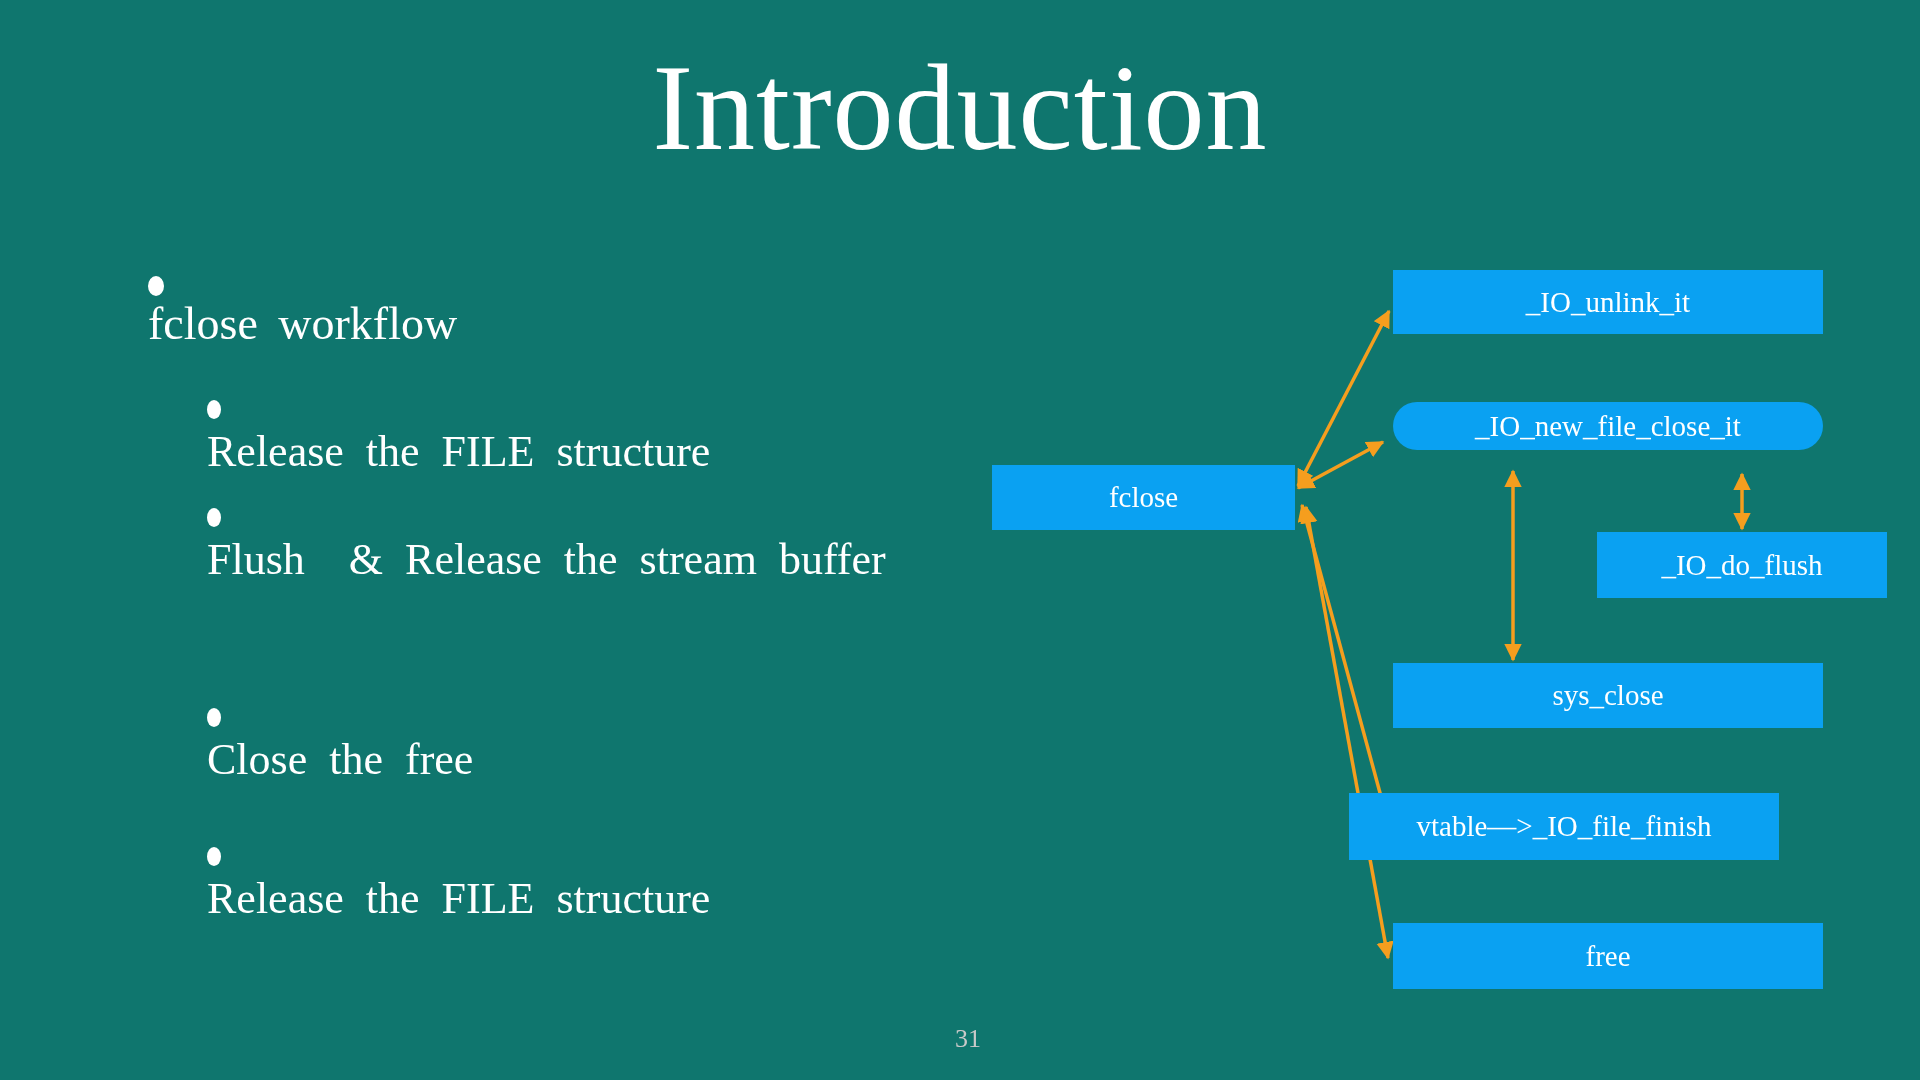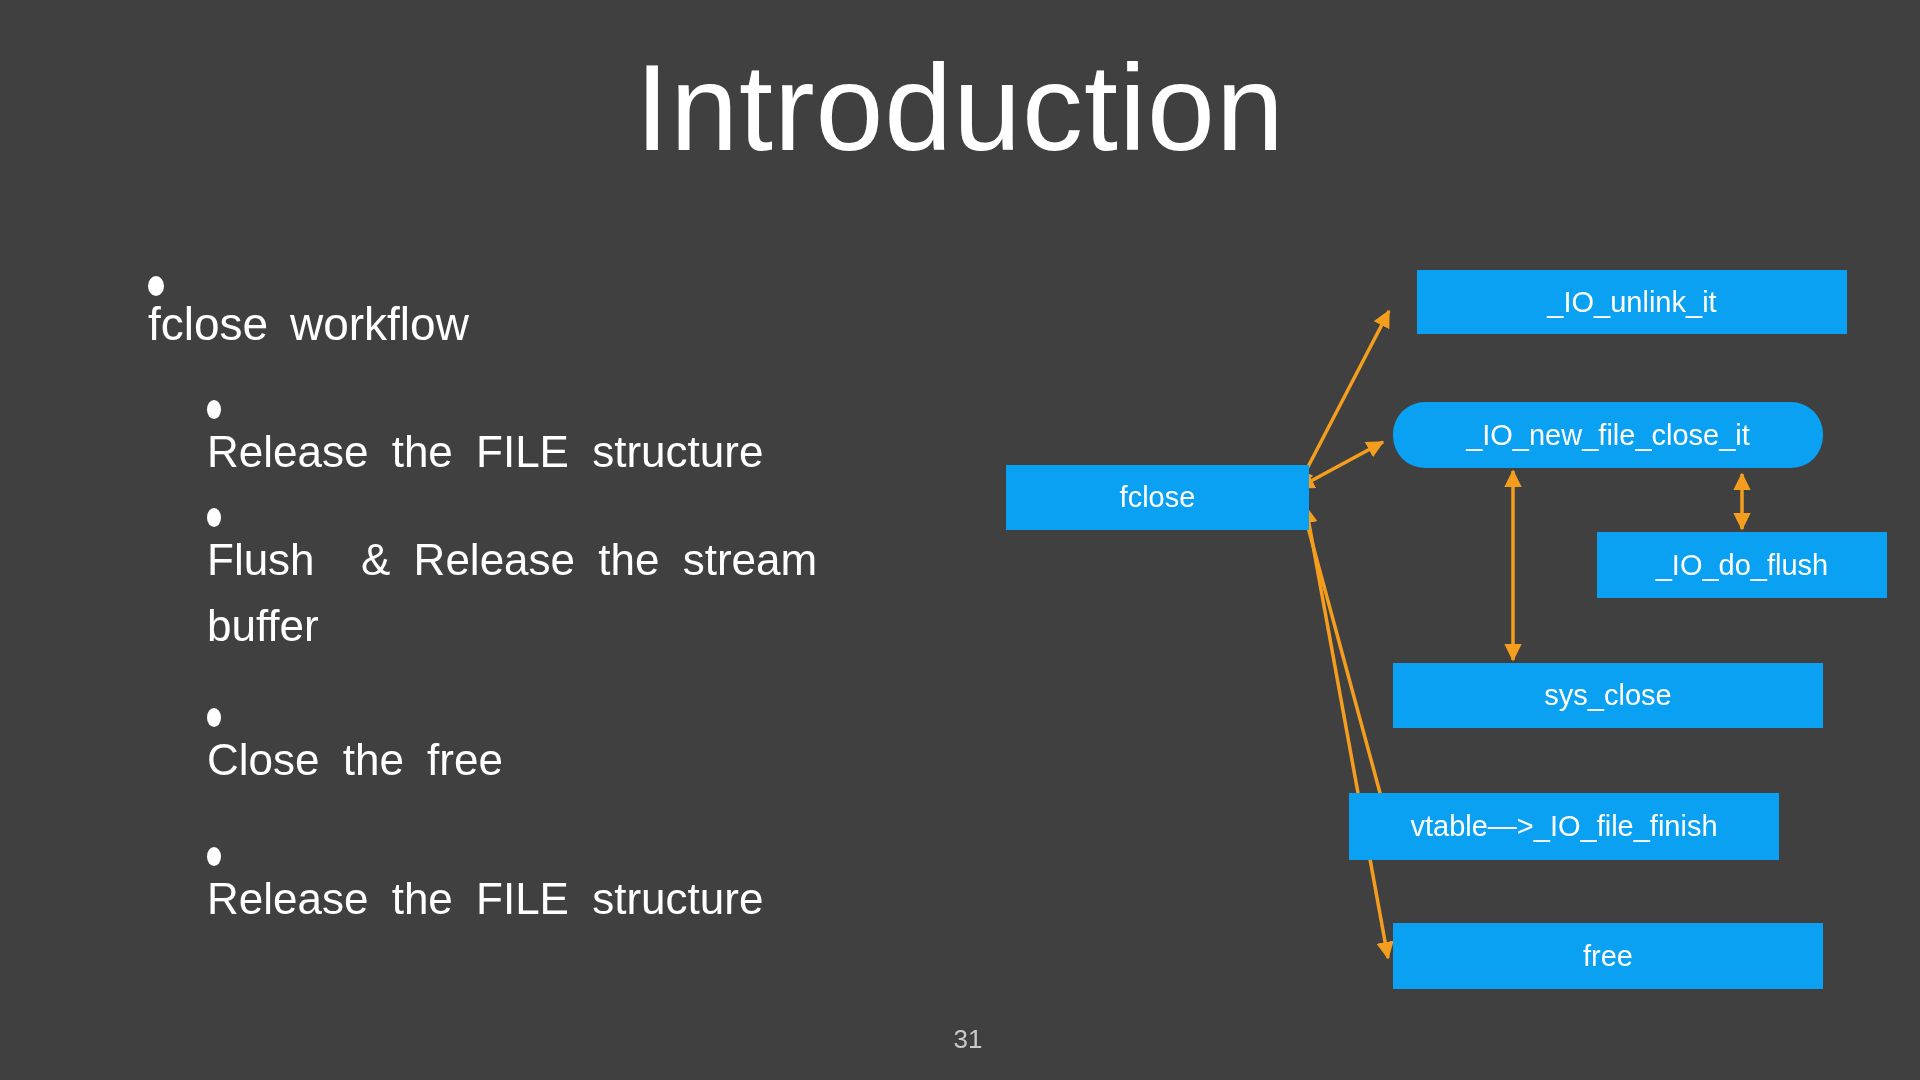--- a/index.html
+++ b/index.html
@@ -4,23 +4,23 @@
 <style>
   html, body {
     margin: 0;
     padding: 0;
     background: #000000;
   }
   .slide {
     position: relative;
     width: 1920px;
     height: 1080px;
-    background: #404040;
+    background: #0f766e;
     overflow: hidden;
-    font-family: Liberation Sans, sans-serif;
+    font-family: Liberation Serif, serif;
     color: #ffffff;
   }
   .title {
     position: absolute;
     top: 38px;
     left: 0;
     width: 100%;
     text-align: center;
     font-size: 122px;
     font-weight: 300;
@@ -63,23 +63,23 @@
   .node {
     position: absolute;
     background: #0aa1f2;
     color: #ffffff;
     font-size: 29px;
     display: flex;
     align-items: center;
     justify-content: center;
     text-align: center;
   }
-  .node-fclose        { left:  992px; top: 465px; width: 303px; height: 65px; margin-left: 14px; }
-  .node-unlink        { left: 1393px; top: 270px; width: 430px; height: 64px; margin-left: 24px; }
-  .node-newfileclose  { left: 1393px; top: 402px; width: 430px; height: 66px; border-radius: 32px; }
+  .node-fclose        { left:  992px; top: 465px; width: 303px; height: 65px; }
+  .node-unlink        { left: 1393px; top: 270px; width: 430px; height: 64px; }
+  .node-newfileclose  { left: 1393px; top: 402px; width: 430px; height: 48px; border-radius: 32px; }
   .node-doflush       { left: 1597px; top: 532px; width: 290px; height: 66px; }
   .node-sysclose      { left: 1393px; top: 663px; width: 430px; height: 65px; }
   .node-vtable        { left: 1349px; top: 793px; width: 430px; height: 67px; }
   .node-free          { left: 1393px; top: 923px; width: 430px; height: 66px; }
 
   .arrows {
     position: absolute;
     left: 0; top: 0;
     width: 1920px;
     height: 1080px;

